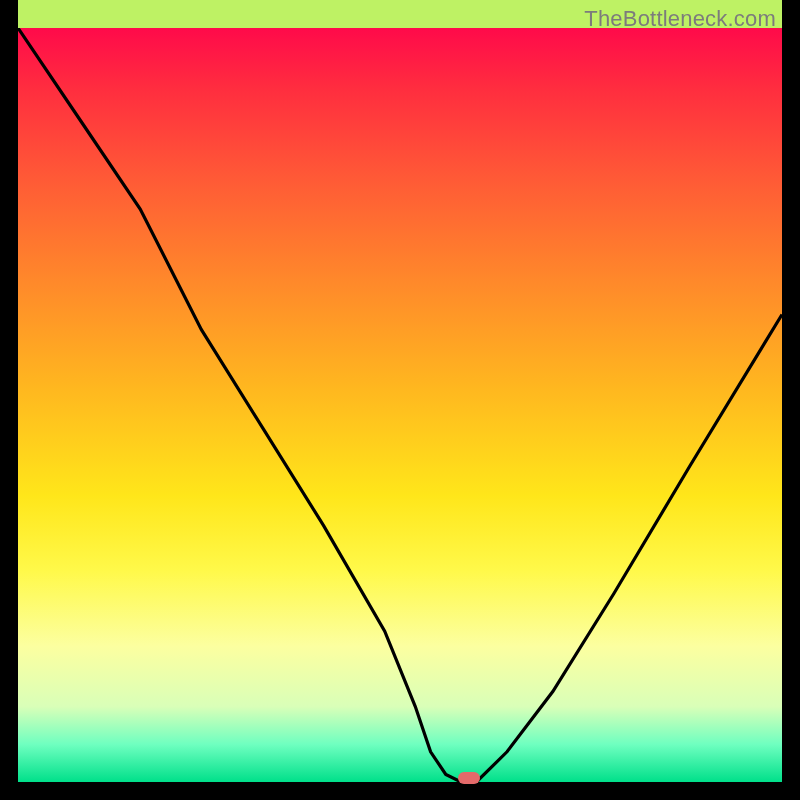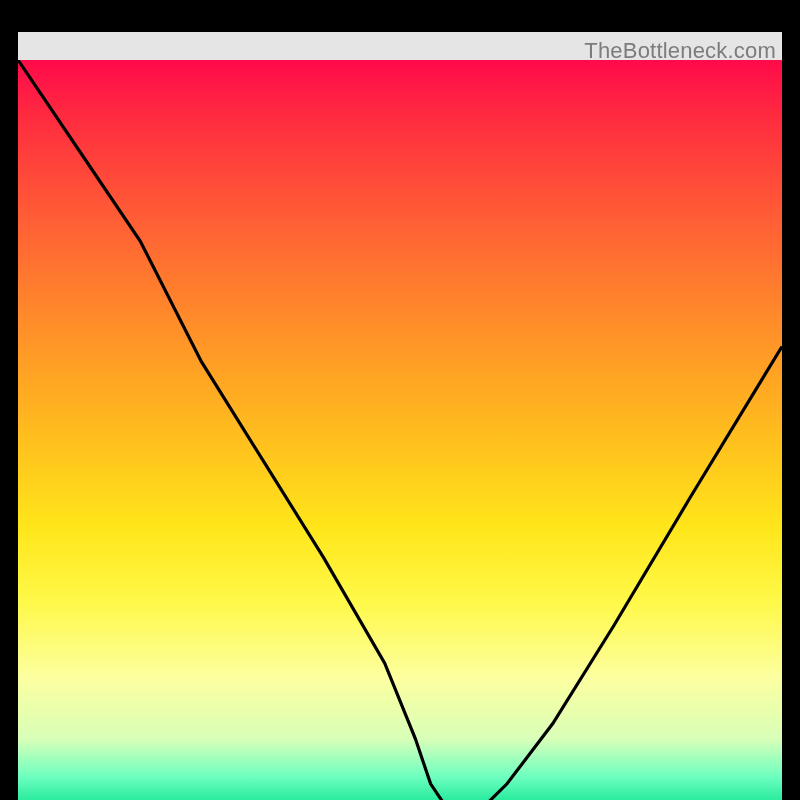--- a/index.html
+++ b/index.html
@@ -10,22 +10,21 @@
     background: #000;
     position: relative;
     font-family: Arial, Helvetica, sans-serif;
   }
   .chart-wrap {
     position: absolute;
     left: 18px;
     top: 0;
     width: 764px;
     height: 564px;
-    background: #e5e5e5;
-    margin-top: 32px;
+    background: #bef264;
   }
   .plot-area {
     position: absolute;
     left: 0;
     top: 28px;
     width: 764px;
     height: 754px;
     background: linear-gradient(to bottom,
       #ff0a4a 0%,
       #ff2d3f 8%,

